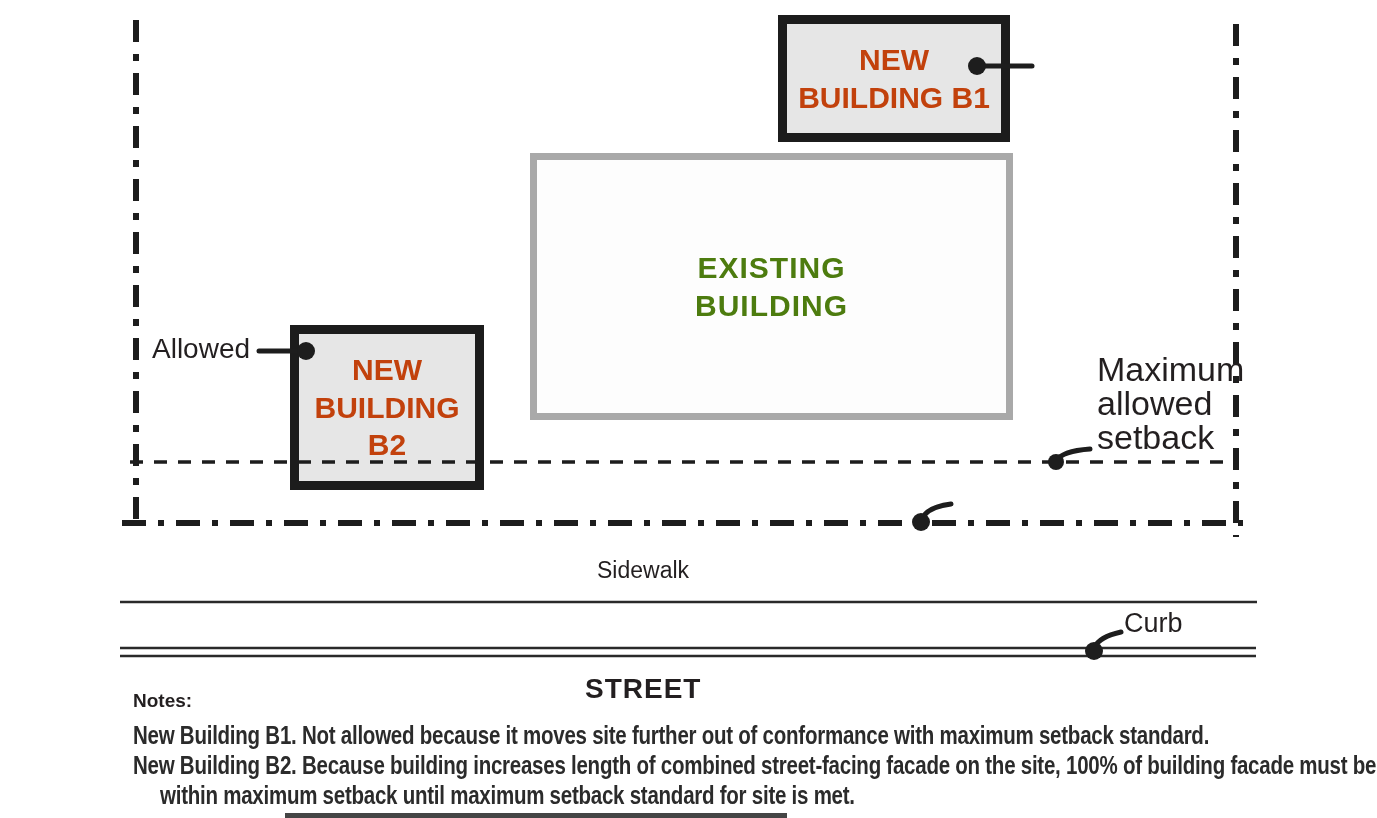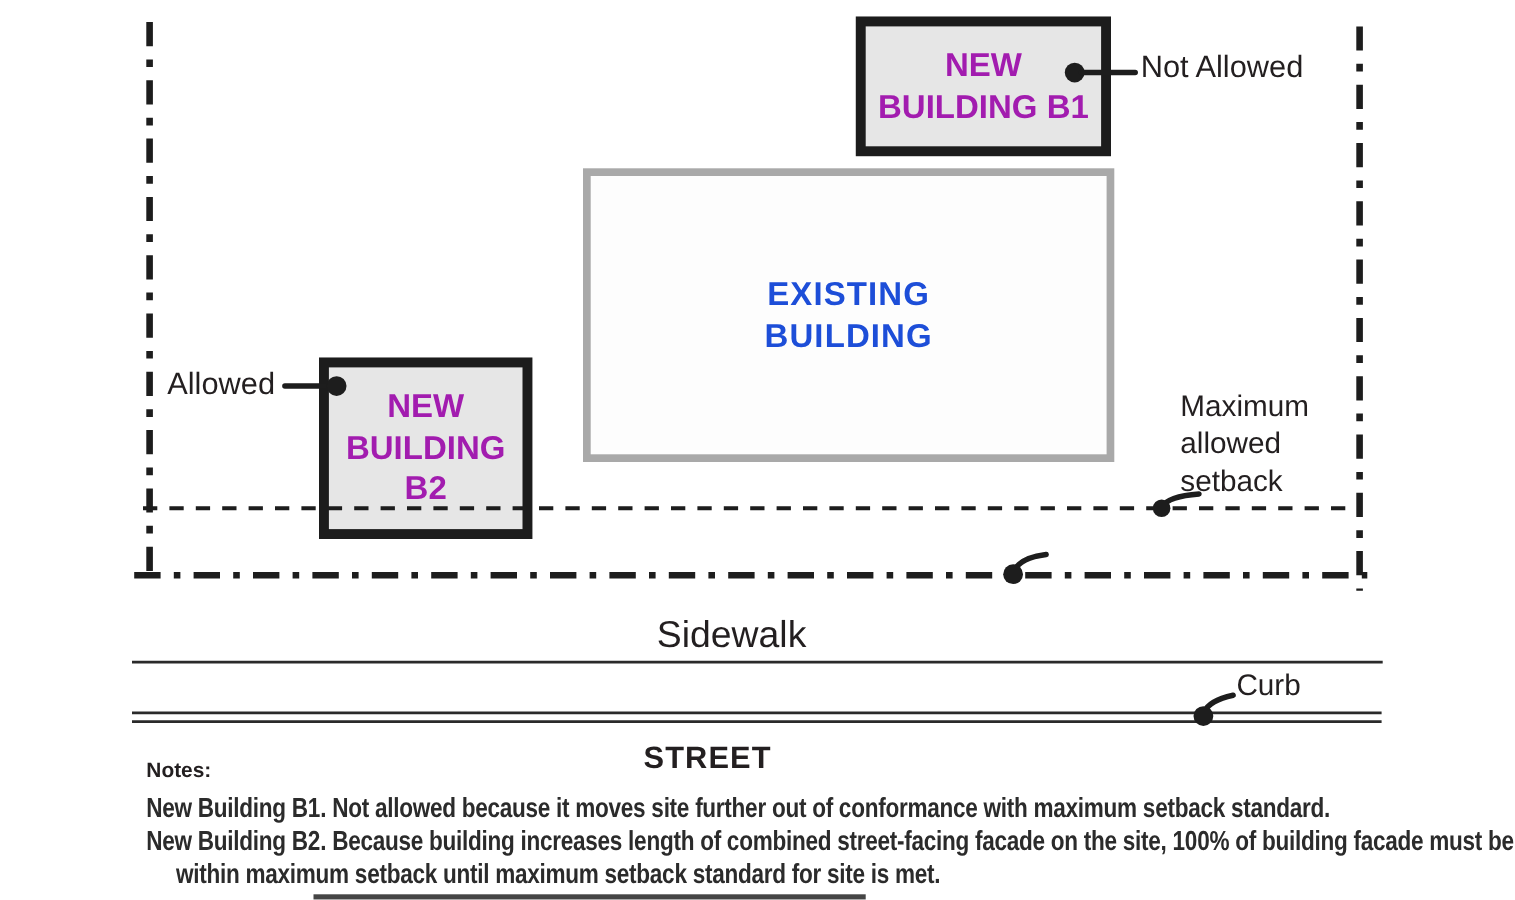--- a/index.html
+++ b/index.html
@@ -19,43 +19,43 @@
     text-align:center;
     font-weight:bold;
     white-space:pre-line;
     line-height:1.25;
     z-index:1;
     box-sizing:border-box;
   }
   .bldg-new{
     background:#e6e6e6;
     border:9px solid #1c1c1c;
-    font-size:30px;color:#a21caf;
+    font-size:30px;color:#c2410c;
   }
   #bldg-b1{left:778px;top:15px;width:232px;height:127px;}
   #bldg-existing{
     left:530px;top:153px;width:483px;height:267px;
     background:#fdfdfd;border:7px solid #a9a9a9;
-    font-size:30px;color:#1d4ed8;letter-spacing:1px;
+    font-size:30px;color:#4d7c0f;letter-spacing:1px;
   }
   #bldg-b2{left:290px;top:325px;width:194px;height:165px;}
   
   #lines{position:absolute;left:0;top:0;z-index:2;pointer-events:none;}
   
   .lbl{
     position:absolute;z-index:3;
     font-size:28px;line-height:1.25;
     white-space:pre-line;
     color:#231f20;
   }
   #lbl-not-allowed{left:1037px;top:43px;}
   #lbl-allowed{left:152px;top:331px;}
-  #lbl-max-setback{left:1073px;top:352px;font-size:27px;line-height:34px;}
+  #lbl-max-setback{left:1097px;top:352px;font-size:34px;line-height:34px;}
   #lbl-property-line{left:953px;top:480px;font-size:27px;}
-  #lbl-sidewalk{left:597px;top:556px;font-size:34px;}
+  #lbl-sidewalk{left:597px;top:556px;font-size:23px;}
   #lbl-curb{left:1124px;top:607px;font-size:27px;text-align:center;}
   #lbl-street{left:585px;top:671px;font-size:28px;font-weight:bold;letter-spacing:1px;}
   
   #notes-title{left:133px;top:689px;font-size:19px;font-weight:bold;}
   .note-line{
     position:absolute;z-index:3;
     font-size:25px;font-weight:bold;
     letter-spacing:-0.3px;
     transform:scaleX(0.82);transform-origin:left top;
     white-space:nowrap;color:#2b2b2b;
@@ -113,21 +113,20 @@
     <path d="M1090,449 Q1062,451 1056,461" fill="none" stroke="#1d1d1d" stroke-width="5" stroke-linecap="round"></path>
     <circle cx="1056" cy="462" r="8" fill="#1d1d1d"></circle>
 
     <path d="M951,504 Q927,507 922,519" fill="none" stroke="#1d1d1d" stroke-width="5" stroke-linecap="round"></path>
     <circle cx="921" cy="522" r="9" fill="#1d1d1d"></circle>
 
     <path d="M1121,632 Q1099,637 1095,647" fill="none" stroke="#1d1d1d" stroke-width="5" stroke-linecap="round"></path>
     <circle cx="1094" cy="651" r="9" fill="#1d1d1d"></circle>
   </svg>
 
-  <div class="lbl" id="lbl-not-allowed">Not Allowed</div>
 
   <div class="lbl" id="lbl-allowed">Allowed</div>
 
   <div class="lbl" id="lbl-max-setback">Maximum
 allowed
 setback</div>
 
 
   <div class="lbl" id="lbl-sidewalk">Sidewalk</div>
 

